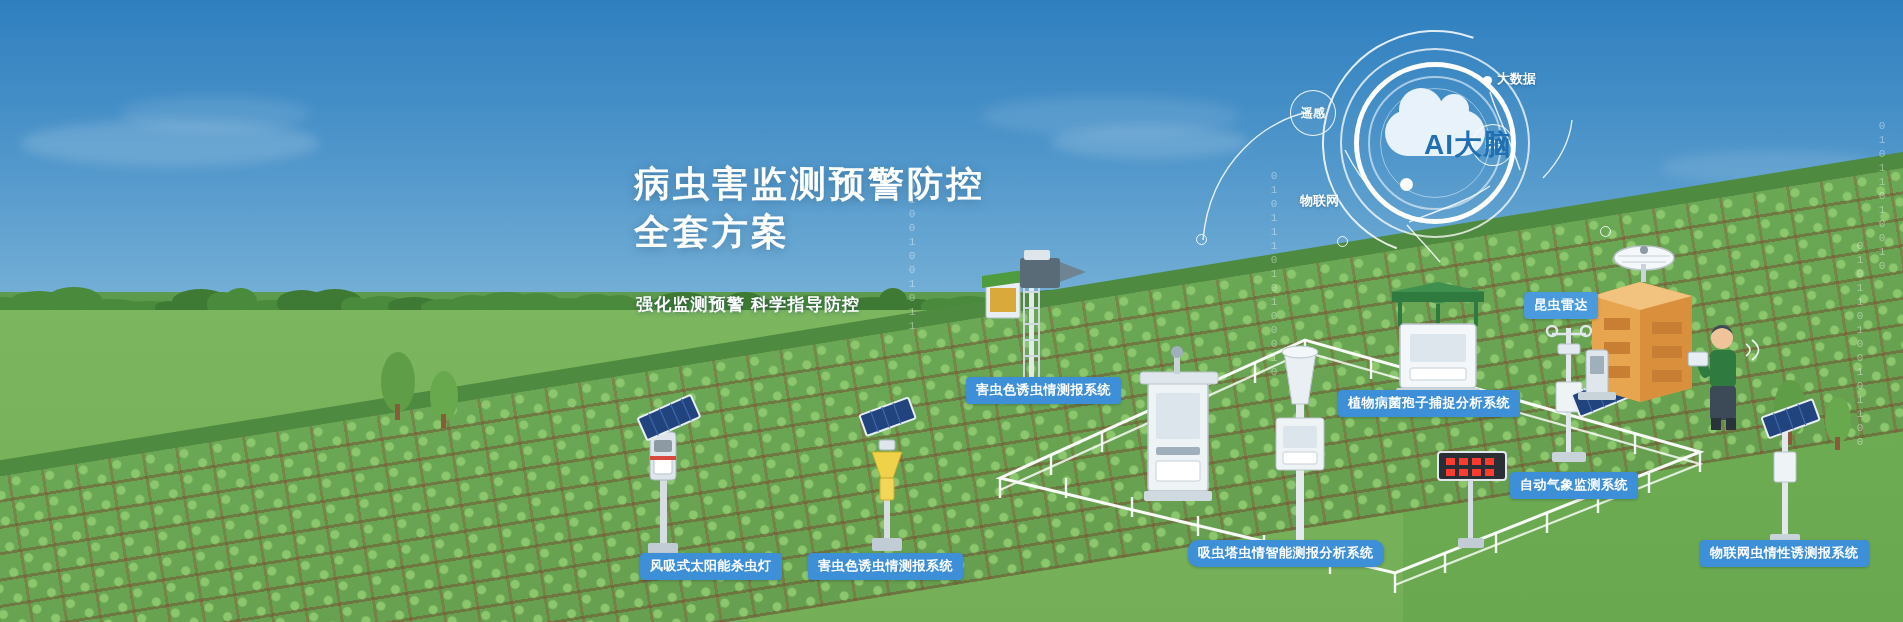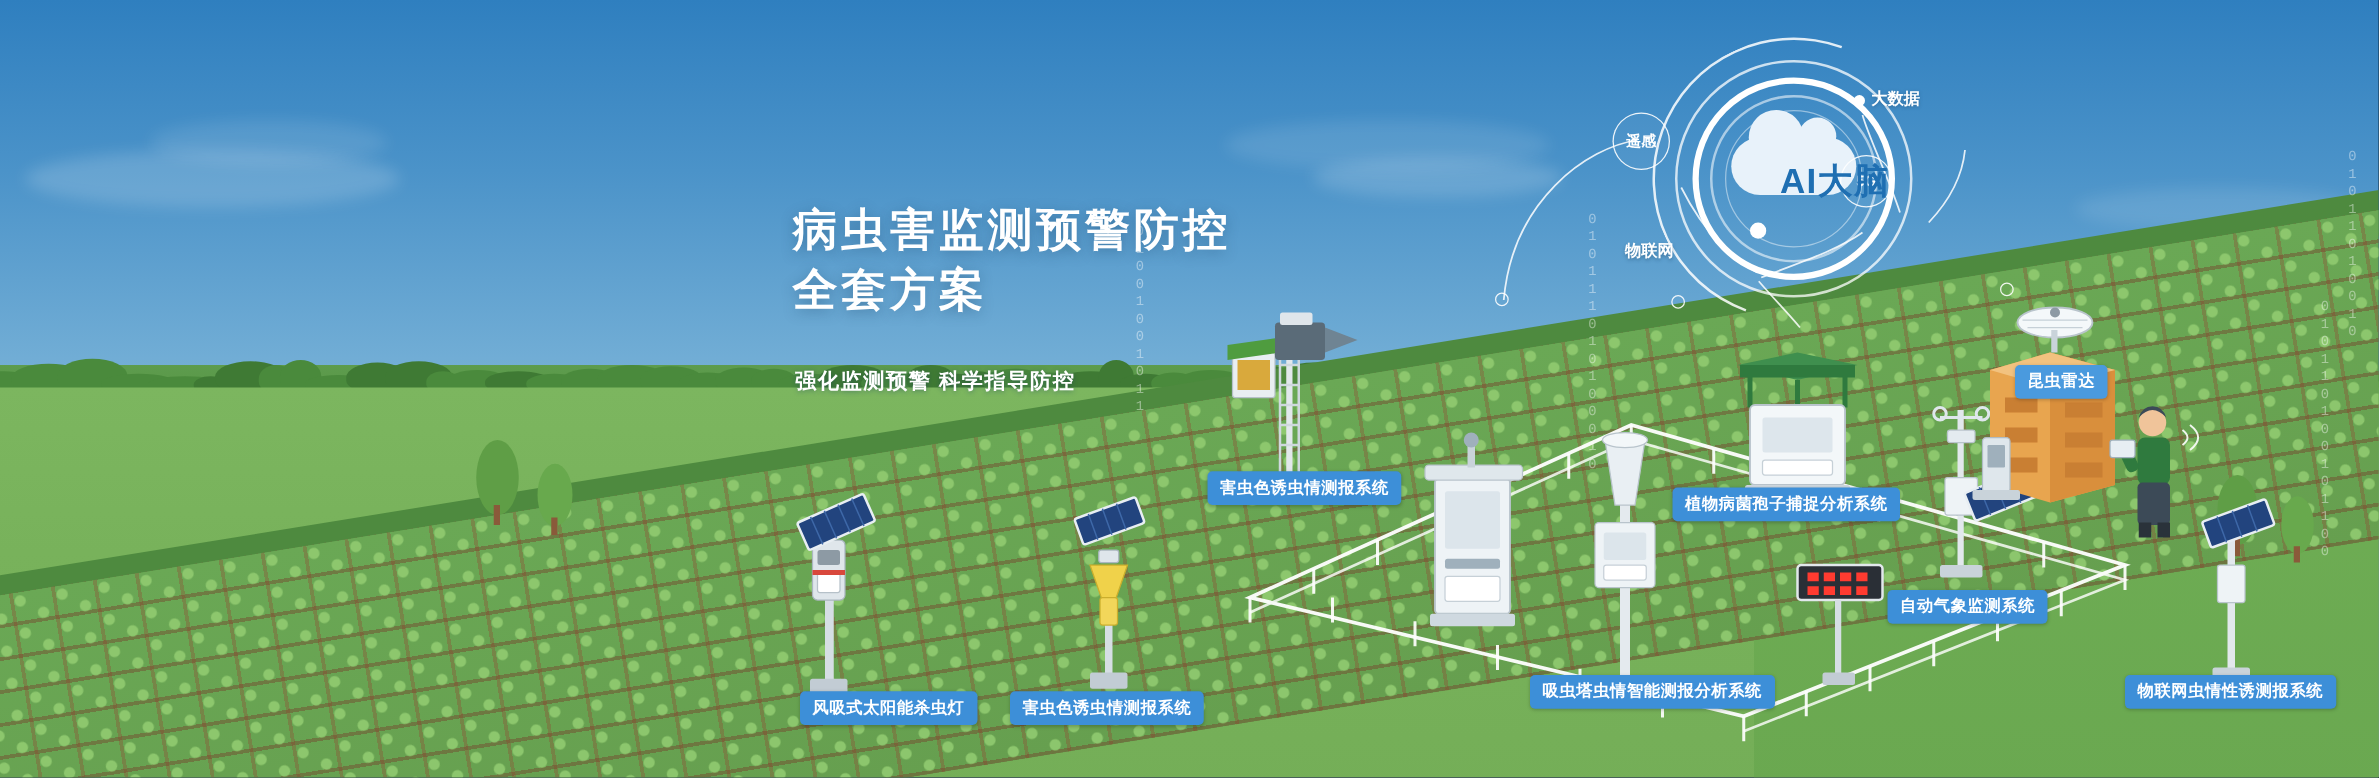--- a/index.html
+++ b/index.html
@@ -418,21 +418,21 @@
     <g>
       <rect x="1296" y="352" width="8" height="208" fill="#e4eaee"></rect>
       <rect x="1282" y="554" width="36" height="12" rx="2" fill="#c9d3da"></rect>
       <rect x="1276" y="418" width="48" height="52" rx="3" fill="#eef3f6" stroke="#b9c4cc"></rect>
       <rect x="1283" y="426" width="34" height="22" rx="2" fill="#dce5eb"></rect>
       <rect x="1283" y="452" width="34" height="12" rx="2" fill="#ffffff" stroke="#c6d0d7"></rect>
       <path d="M1284 352 L1316 352 L1308 404 L1292 404 Z" fill="#e9eff3" stroke="#b9c4cc"></path>
       <ellipse cx="1300" cy="352" rx="18" ry="6" fill="#f3f7f9" stroke="#b9c4cc"></ellipse>
     </g>
   </svg>
-  <div class="chip" style="left:1224px;top:540px;">吸虫塔虫情智能测报分析系统</div>
+  <div class="chip" style="left:1188px;top:540px;border-radius:10px;">吸虫塔虫情智能测报分析系统</div>
 
   <svg class="plot" viewBox="0 0 1903 622">
     <g>
 
       <path d="M1390 292 L1438 282 L1486 292 L1438 304 Z" fill="#3f8f4e"></path>
       <rect x="1392" y="292" width="92" height="10" fill="#2f7a3e"></rect>
       <g stroke="#2f7a3e" stroke-width="4">
         <line x1="1400" y1="300" x2="1400" y2="326"></line>
         <line x1="1438" y1="304" x2="1438" y2="330"></line>
         <line x1="1476" y1="300" x2="1476" y2="326"></line>
@@ -505,21 +505,21 @@
         <ellipse cx="1644" cy="258" rx="30" ry="12" fill="#f4f8fa" stroke="#b9c4cc" stroke-width="1.5"></ellipse>
         <g stroke="#c6d0d7" stroke-width="1">
           <line x1="1618" y1="256" x2="1670" y2="256"></line>
           <line x1="1622" y1="262" x2="1666" y2="262"></line>
         </g>
         <rect x="1641" y="264" width="5" height="18" fill="#c9d3da"></rect>
         <circle cx="1644" cy="250" r="4" fill="#8d9aa4"></circle>
       </g>
     </g>
   </svg>
-  <div class="chip light" style="left:1612px;top:292px;">昆虫雷达</div>
+  <div class="chip light" style="left:1524px;top:292px;">昆虫雷达</div>
 
   <svg class="plot" viewBox="0 0 1903 622">
     <g>
       <rect x="1782" y="430" width="6" height="110" fill="#e2e8ec"></rect>
       <rect x="1770" y="534" width="30" height="11" rx="2" fill="#c9d3da"></rect>
       <rect x="1774" y="452" width="22" height="30" rx="2" fill="#eef3f6" stroke="#b9c4cc"></rect>
       <g transform="rotate(-20 1790 420)">
         <rect x="1764" y="408" width="54" height="22" rx="2" fill="#22447e" stroke="#e8eef3" stroke-width="2"></rect>
         <g stroke="#3e68a8" stroke-width="1.2">
           <line x1="1777" y1="408" x2="1777" y2="430"></line>

